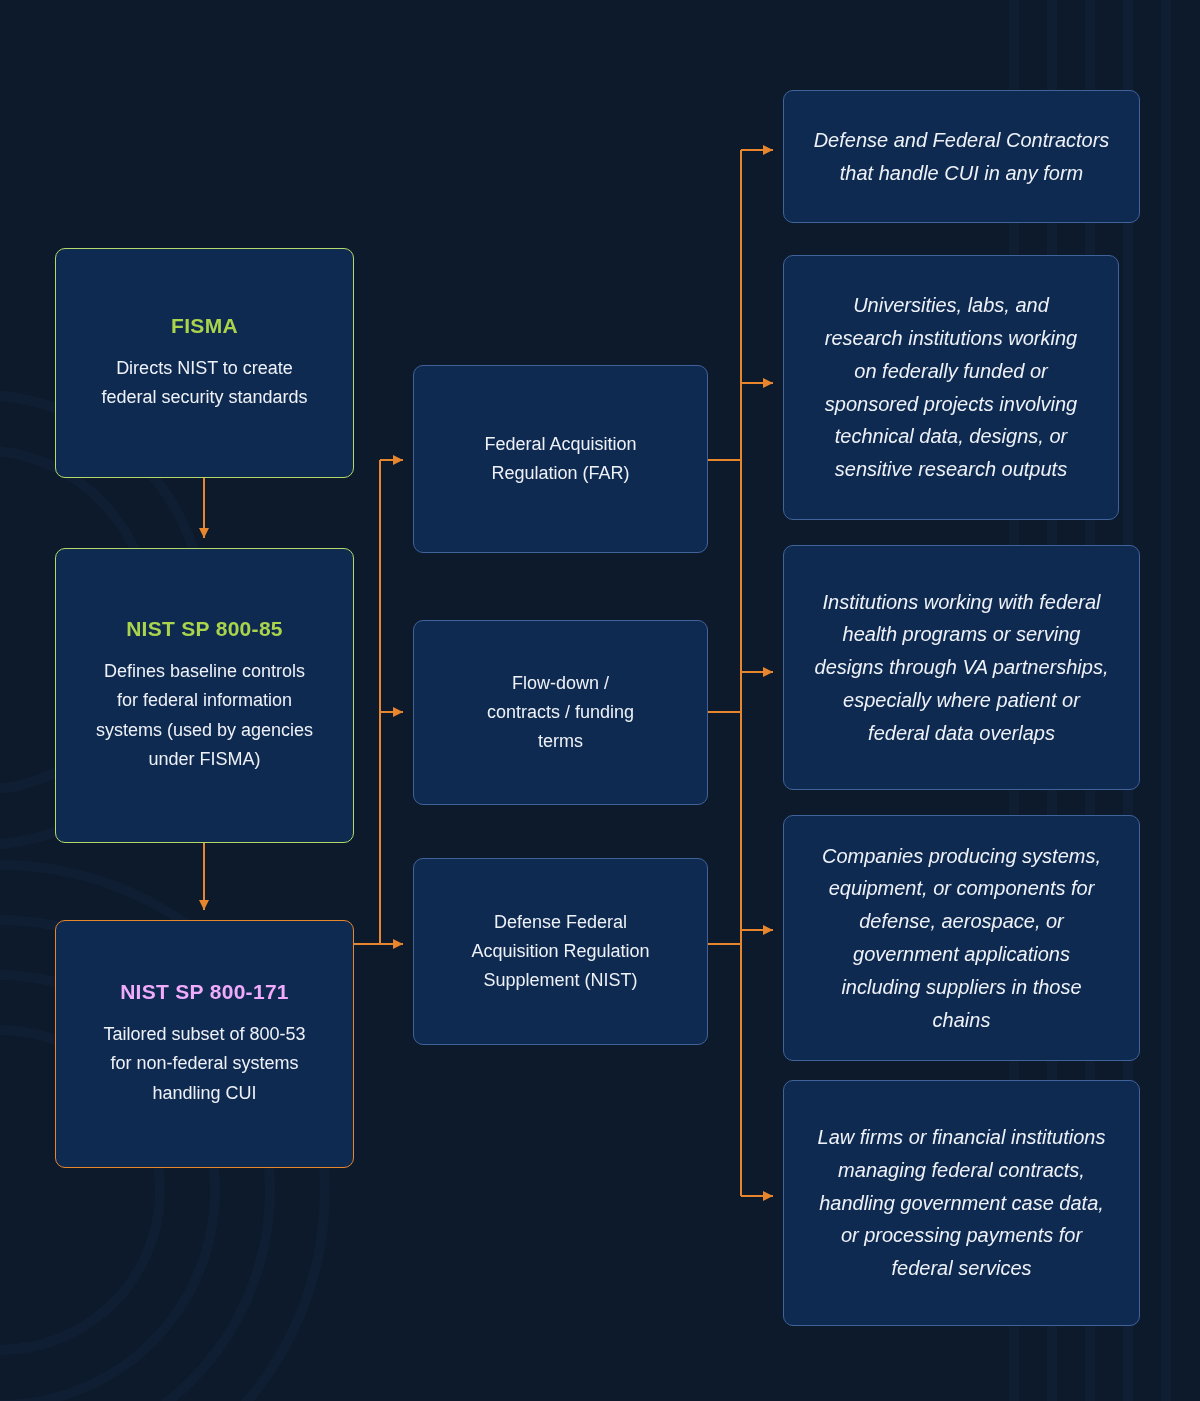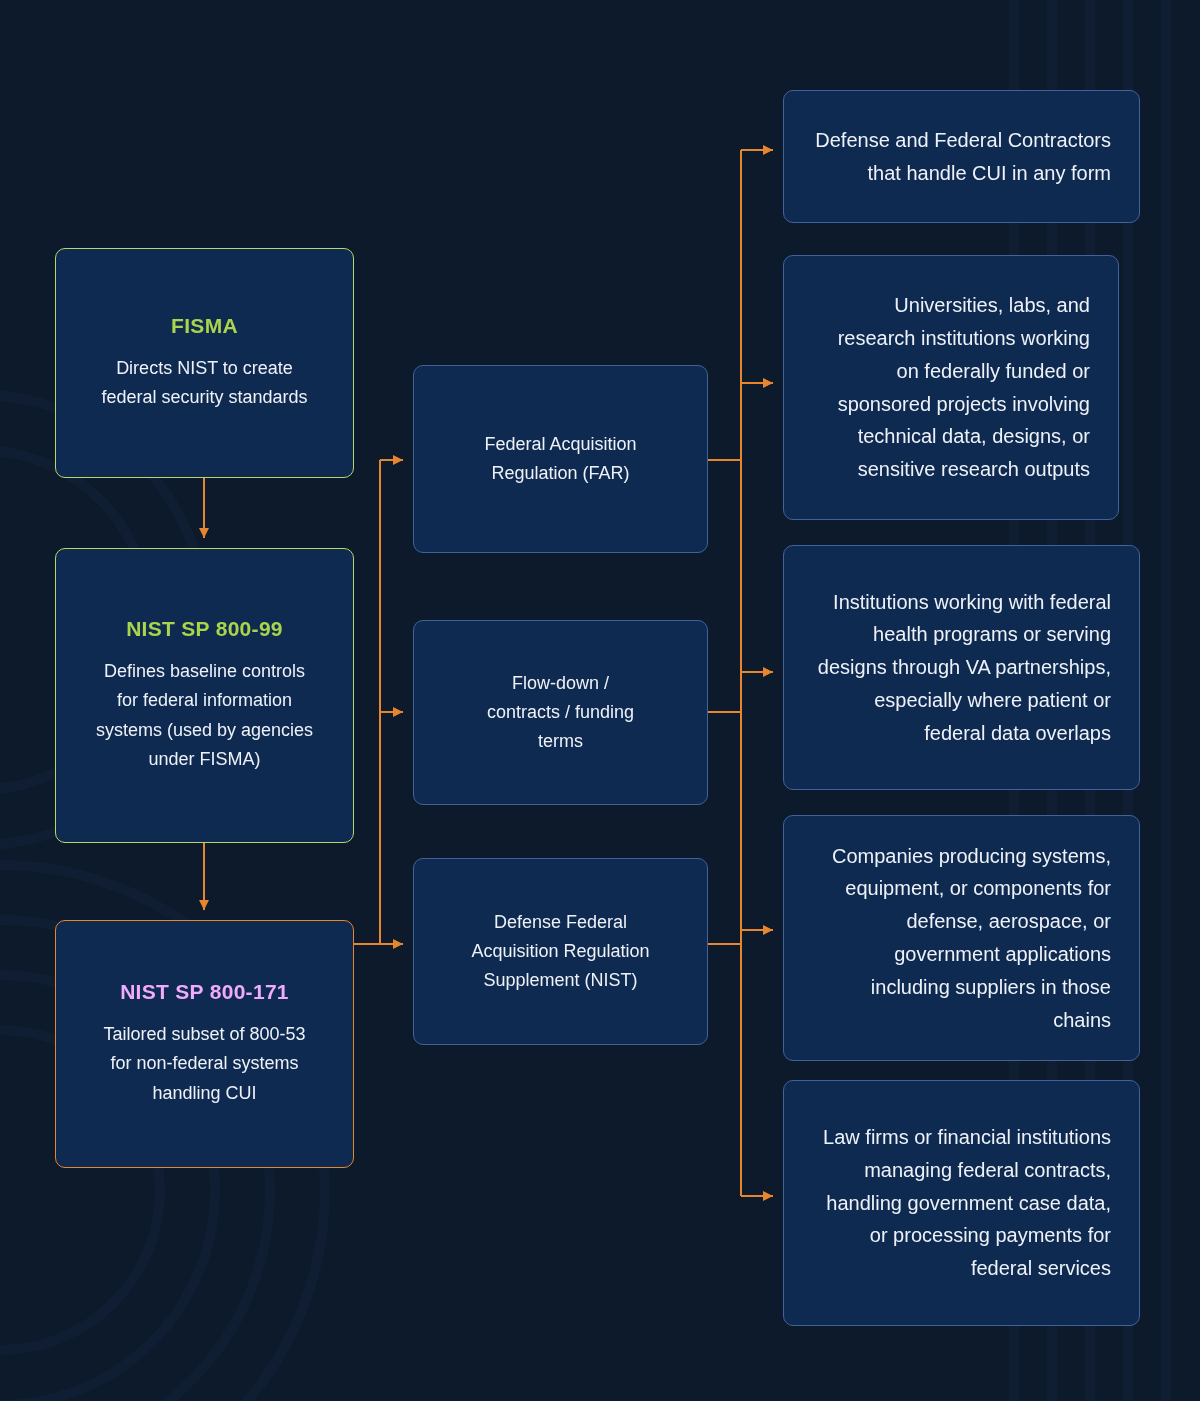--- a/index.html
+++ b/index.html
@@ -50,21 +50,22 @@
   .mid-label.w-far  { max-width: 225px; }
   .mid-label.w-flow { max-width: 150px; }
   .mid-label.w-dfars{ max-width: 195px; }
   .right-node {
     align-items: flex-start;
     padding: 24px 28px;
   }
   .right-label {
     font-size: 20px;
     line-height: 1.64;
-    text-align: right;
+    text-align: center;
+    font-style: italic;
   }
 </style>
 </head>
 <body>
 
 <div class="stage">
 
   <svg class="layer" width="1200" height="1401" aria-hidden="true">
     <g stroke="#122036" stroke-width="10" fill="none" opacity="0.75">
       <line x1="1014" y1="0" x2="1014" y2="1401"></line>
@@ -111,21 +112,21 @@
       <path d="M741,1196 H773" marker-end="url(#arrow)"></path>
     </g>
   </svg>
 
   <div class="node accent-green" style="left:55px; top:248px; width:299px; height:230px;">
     <div class="node-title green">FISMA</div>
     <div class="node-body">Directs NIST to create federal security standards</div>
   </div>
 
   <div class="node accent-green" style="left:55px; top:548px; width:299px; height:295px;">
-    <div class="node-title green">NIST SP 800-99</div>
+    <div class="node-title green">NIST SP 800-85</div>
     <div class="node-body">Defines baseline controls for federal information systems (used by agencies under FISMA)</div>
   </div>
 
   <div class="node accent-orange" style="left:55px; top:920px; width:299px; height:248px;">
     <div class="node-title orange">NIST SP 800-171</div>
     <div class="node-body">Tailored subset of 800-53 for non-federal systems handling CUI</div>
   </div>
 
   <div class="node" style="left:413px; top:365px; width:295px; height:188px;">
     <div class="mid-label w-far">Federal Acquisition Regulation (FAR)</div>

